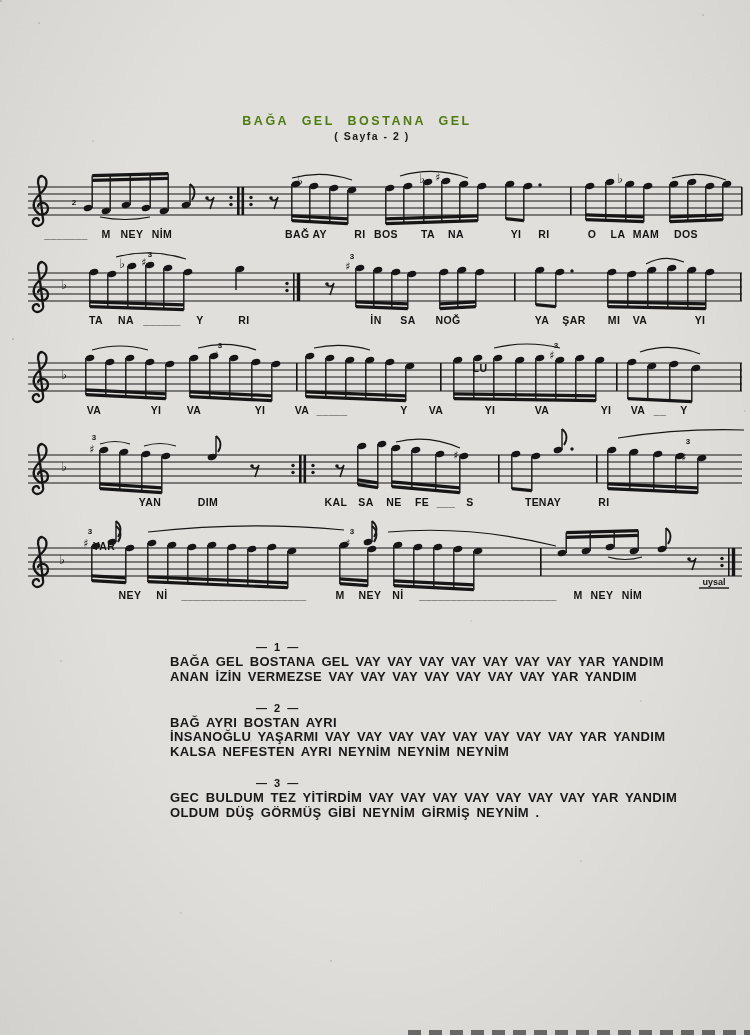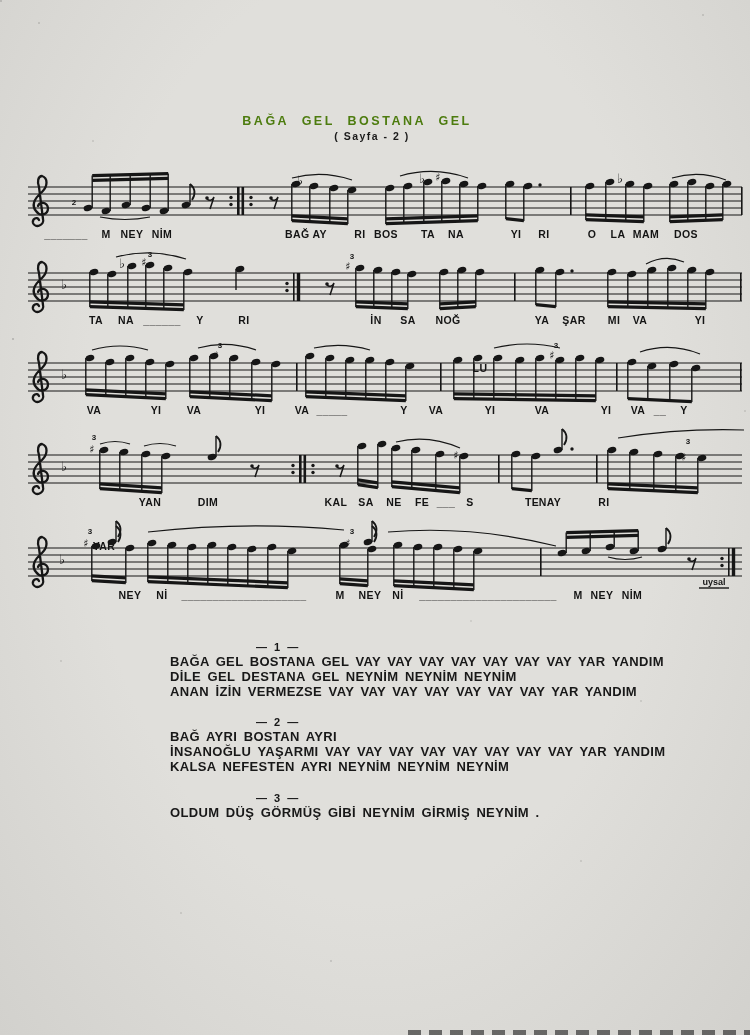--- a/index.html
+++ b/index.html
@@ -596,29 +596,29 @@
           <span style="left: 578px;">M</span>
           <span style="left: 602px;">NEY</span>
           <span style="left: 632px;">NİM</span>
         </div>
       </div>
     </div>
   <div id="verses">
       <div class="verse">
         <div class="verse-heading">— 1 —</div>
         <div class="verse-line">BAĞA GEL BOSTANA GEL VAY VAY VAY VAY VAY VAY VAY YAR YANDIM</div>
-        <div class="verse-line">DİLE GEL DESTANA GEL NEYNİM NEYNİM NEYNİM</div>
         <div class="verse-line">ANAN İZİN VERMEZSE VAY VAY VAY VAY VAY VAY VAY YAR YANDIM</div>
       </div>
       <div class="verse">
         <div class="verse-heading">— 2 —</div>
         <div class="verse-line">BAĞ AYRI BOSTAN AYRI</div>
         <div class="verse-line">İNSANOĞLU YAŞARMI VAY VAY VAY VAY VAY VAY VAY VAY YAR YANDIM</div>
         <div class="verse-line">KALSA NEFESTEN AYRI NEYNİM NEYNİM NEYNİM</div>
       </div>
       <div class="verse">
         <div class="verse-heading">— 3 —</div>
+        <div class="verse-line">GEC BULDUM TEZ YİTİRDİM VAY VAY VAY VAY VAY VAY VAY YAR YANDIM</div>
         <div class="verse-line">OLDUM DÜŞ GÖRMÜŞ GİBİ NEYNİM GİRMİŞ NEYNİM .</div>
       </div>
     </div>
   <div class="bottom-artifact"></div>
   <div class="specks"></div>
 </div>
 
 </body></html>

